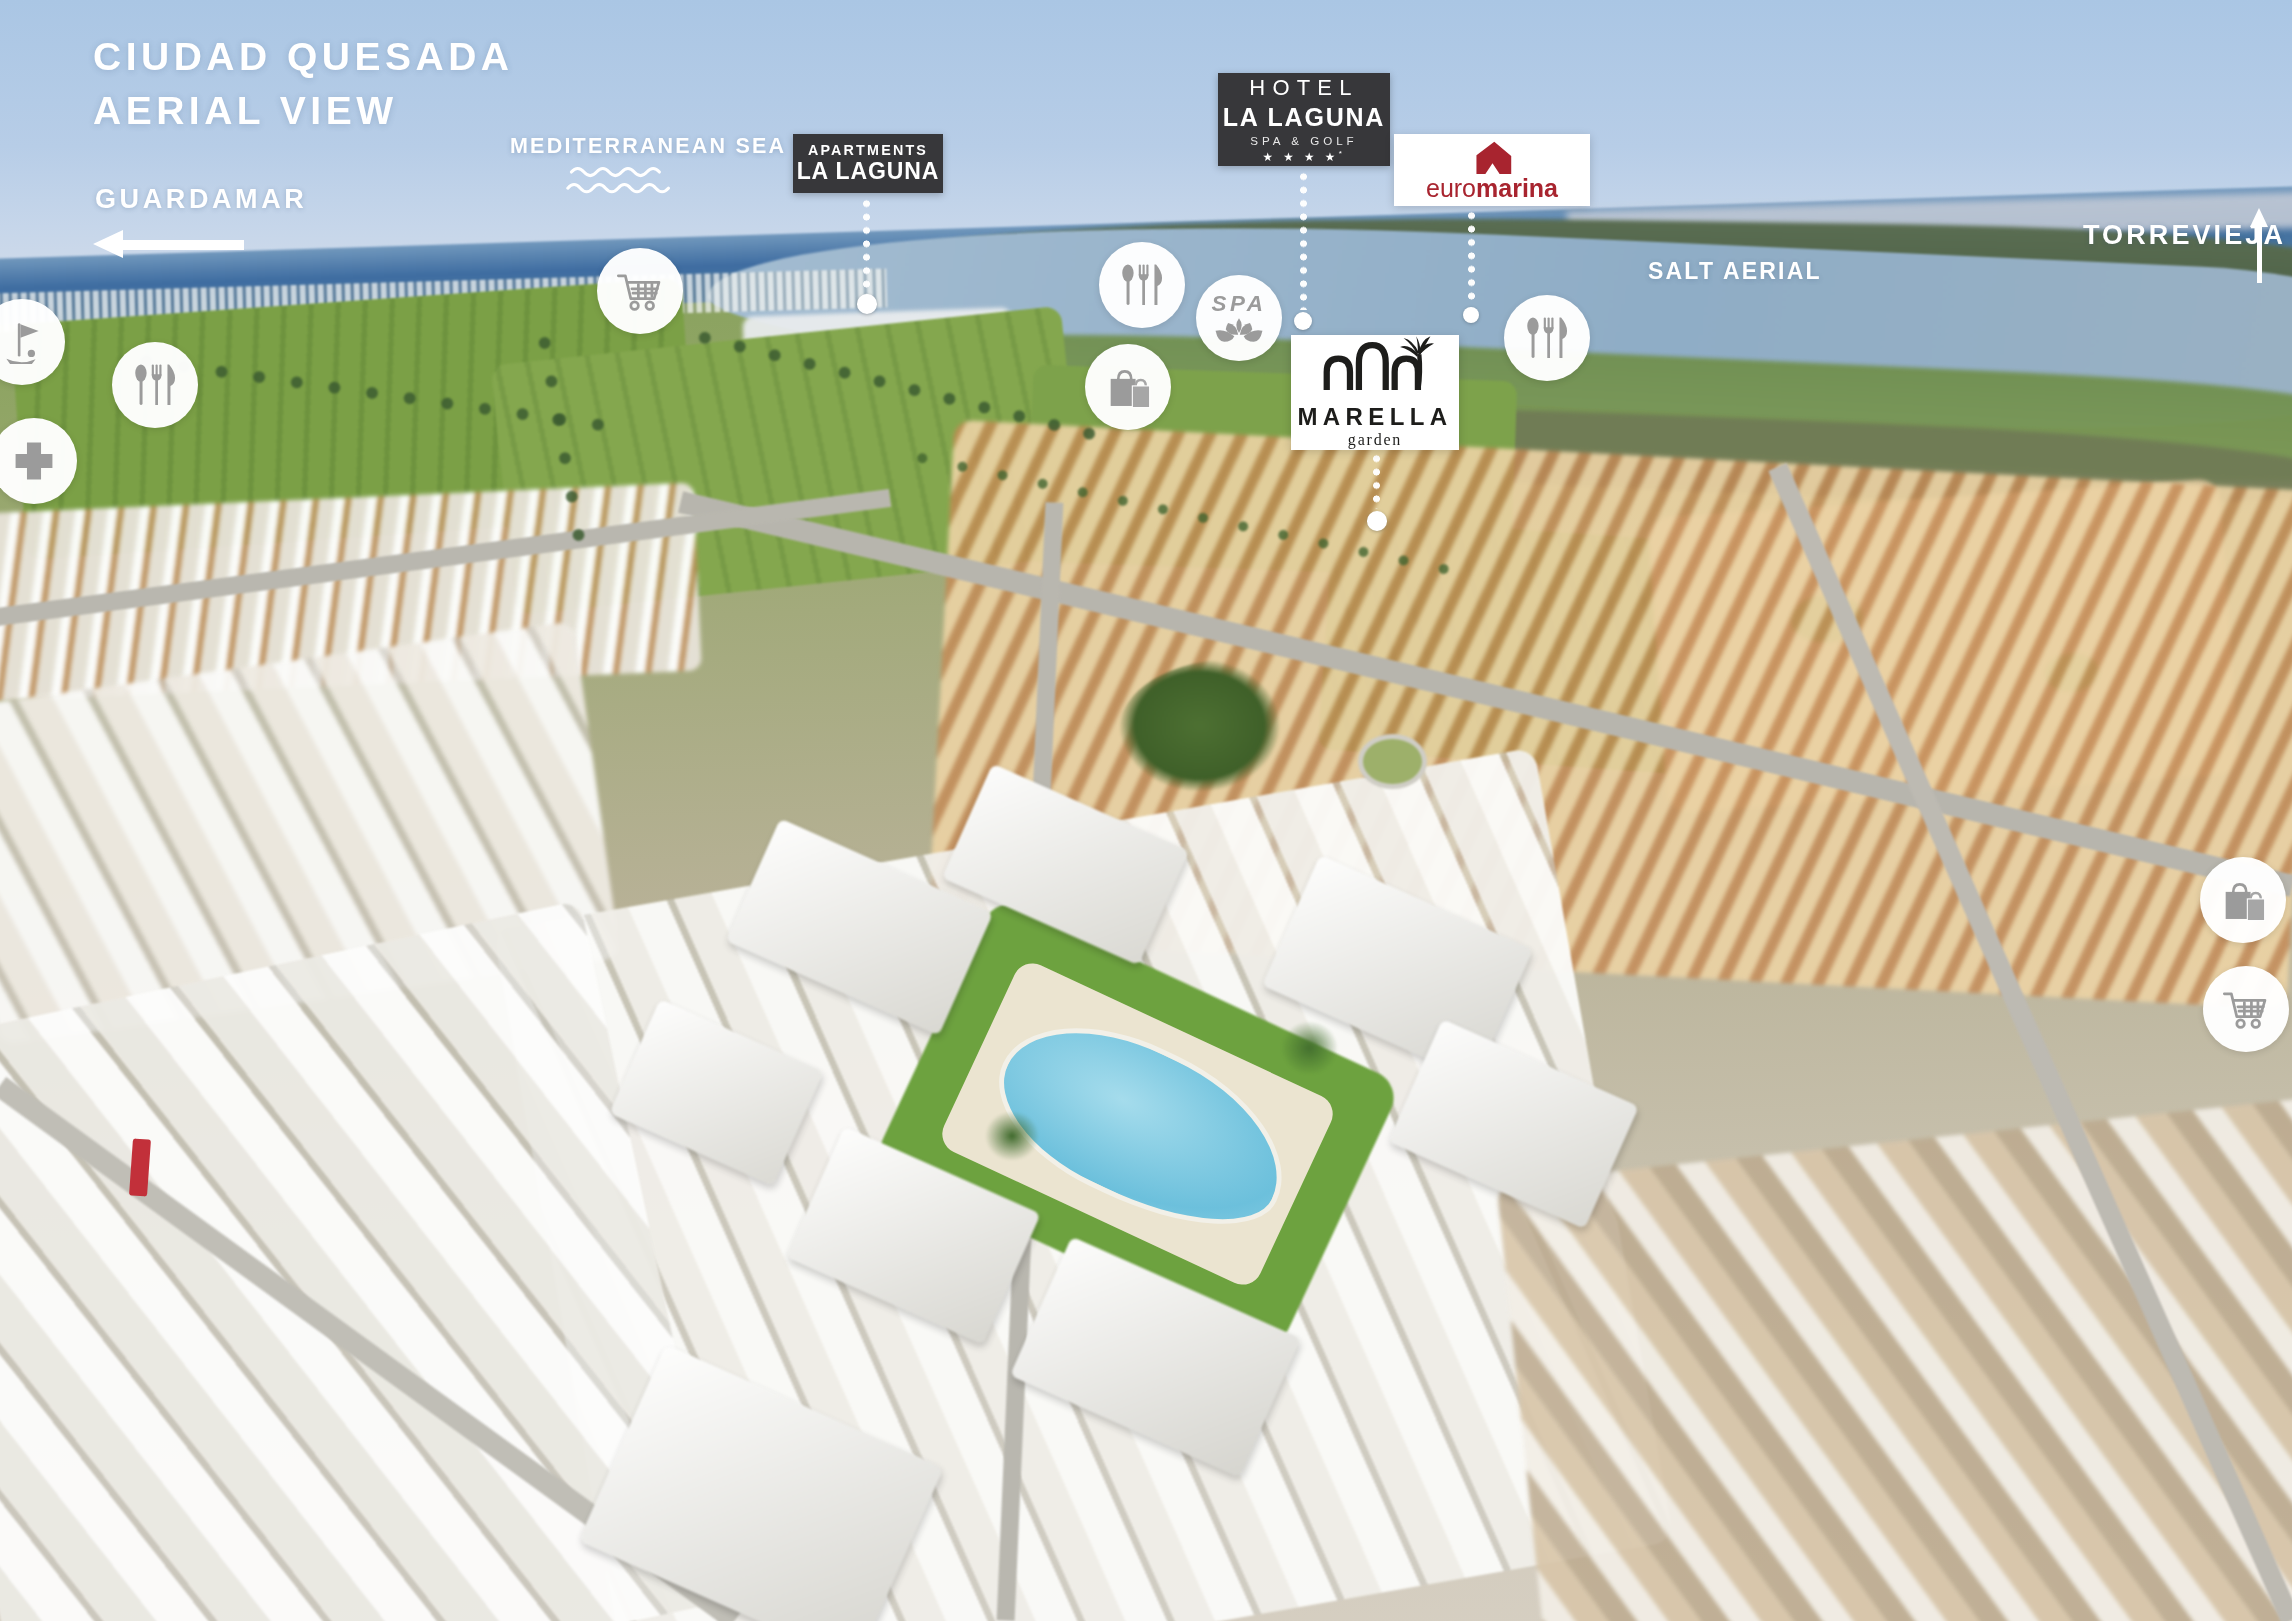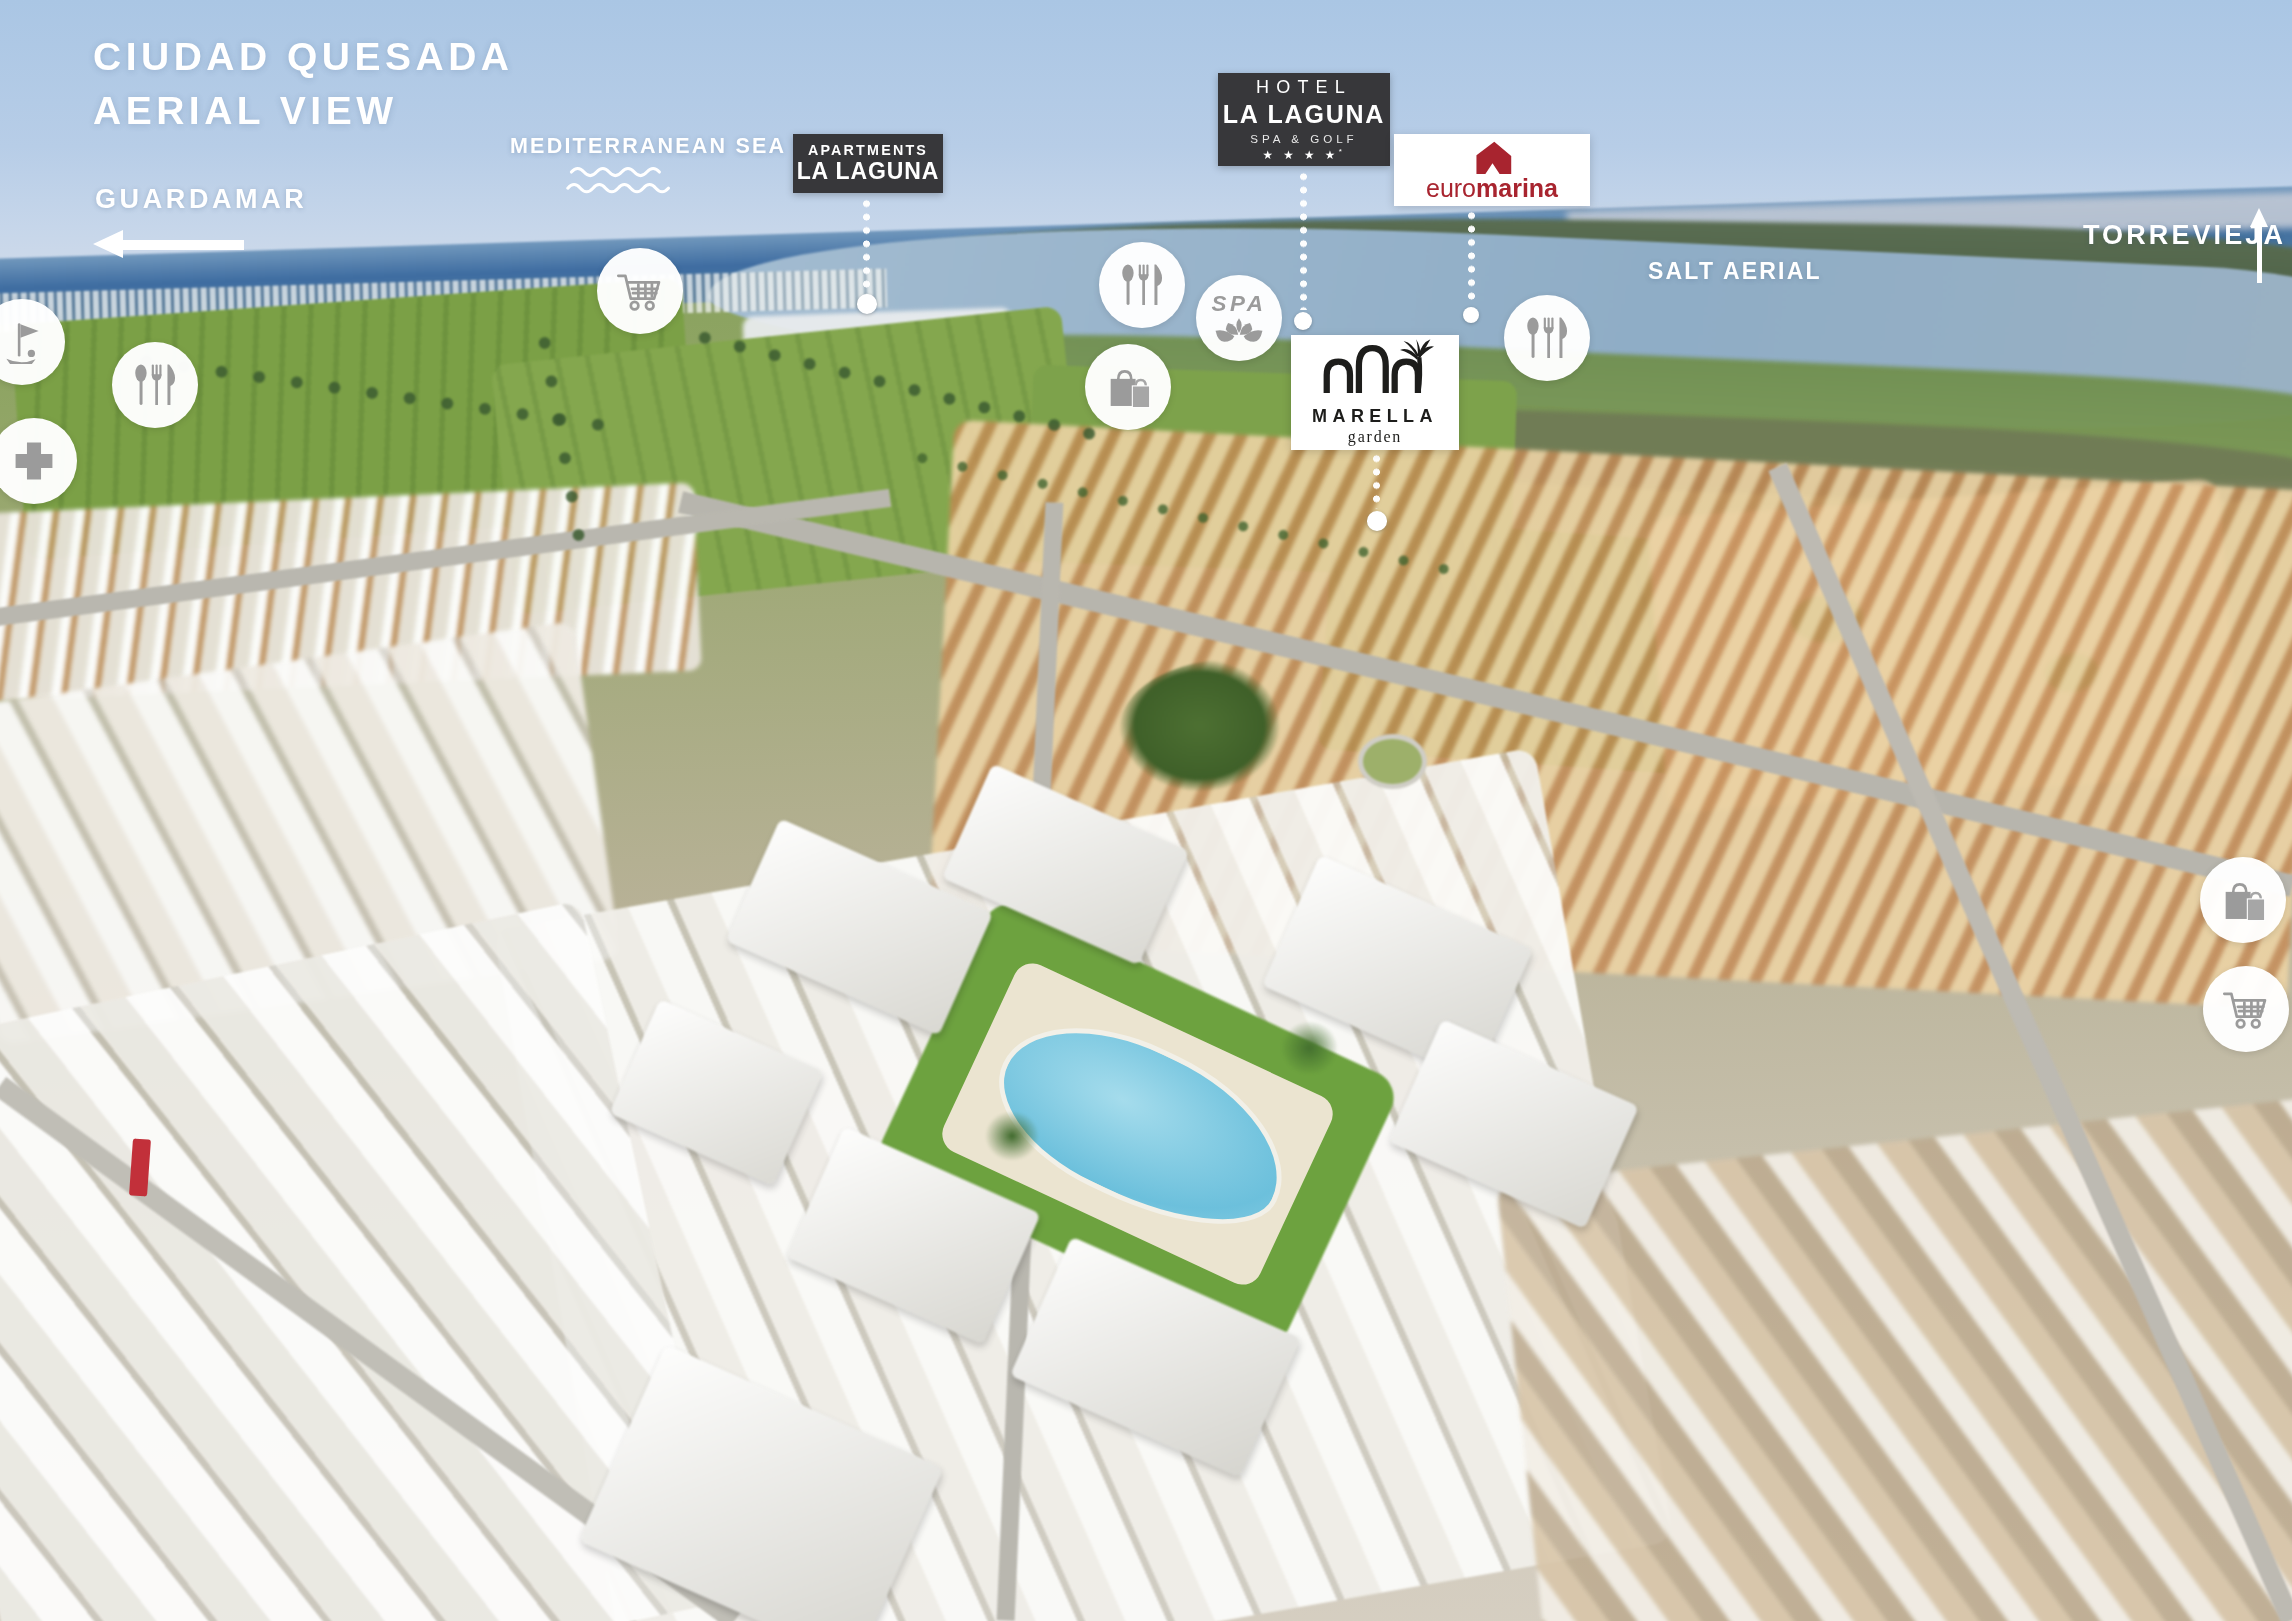--- a/index.html
+++ b/index.html
@@ -38,30 +38,30 @@
   .saltlagoons{left:1648px;top:258px;font-size:23px;letter-spacing:2.2px;}
   .torrevieja{left:2083px;top:220px;font-size:27px;letter-spacing:3.1px;}
   .arrow-up-shaft{position:absolute;left:2257px;top:226px;width:5.4px;height:57px;background:#fff;z-index:60;}
   .arrow-up-head{position:absolute;left:2250px;top:208px;width:0;height:0;z-index:60;
          border-left:9.9px solid transparent;border-right:9.9px solid transparent;border-bottom:19.7px solid #fff;}
   
   .badge-apartments{left:793px;top:134px;width:150px;height:59px;}
   .badge-apartments .l1{font-size:14.3px;letter-spacing:2.2px;font-weight:700;}
   .badge-apartments .l2{font-size:23px;letter-spacing:0.9px;font-weight:700;margin-top:0.9px;}
   .badge-hotel{left:1218px;top:73px;width:172px;height:93px;}
-  .badge-hotel .l1{font-size:18px;letter-spacing:7.2px;font-weight:400;}
+  .badge-hotel .l1{font-size:22px;letter-spacing:7.2px;font-weight:400;}
   .badge-hotel .l2{font-size:25px;letter-spacing:1.8px;font-weight:700;margin-top:1.8px;}
   .badge-hotel .l3{font-size:11.6px;letter-spacing:4px;margin-top:2.7px;font-weight:400;color:#e8e8e8;}
   .badge-hotel .st{font-size:11.6px;letter-spacing:3.6px;margin-top:1.8px;color:#fff;}
   .badge-hotel .st .note{font-size:8px;vertical-align:super;}
   .box-euromarina{left:1394px;top:134px;width:196px;height:72px;gap:1.8px;}
   .euromarina-text{font-size:25px;color:var(--euromarina-red,#a8242f);line-height:1;}
   .euromarina-text .pre{font-weight:400;} .euromarina-text .suf{font-weight:700;}
   .box-marella{left:1291px;top:335px;width:168px;height:115px;gap:0.9px;}
-  .marella-name{font-size:18px;letter-spacing:5.4px;font-weight:700;color:var(--marella-black,#1d1d1b);margin-top:10px;}
+  .marella-name{font-size:24px;letter-spacing:5.4px;font-weight:700;color:var(--marella-black,#1d1d1b);margin-top:10px;}
   .marella-tag{font-family:"Liberation Serif",serif;font-size:16px;letter-spacing:1.8px;color:var(--marella-black,#1d1d1b);}
   
   .dl-apartments{left:862px;top:197px;height:99px;}
   .dl-hotel{left:1299px;top:170px;height:140px;}
   .dl-euromarina{left:1467px;top:209px;height:95px;}
   .dl-marella{left:1372px;top:452px;height:57px;}
   .ed-apartments{left:857px;top:294px;width:19.7px;height:19.7px;}
   .ed-hotel{left:1294px;top:312px;width:18px;height:18px;}
   .ed-euromarina{left:1463px;top:307px;width:16px;height:16px;}
   .ed-marella{left:1367px;top:511px;width:19.7px;height:19.7px;}

